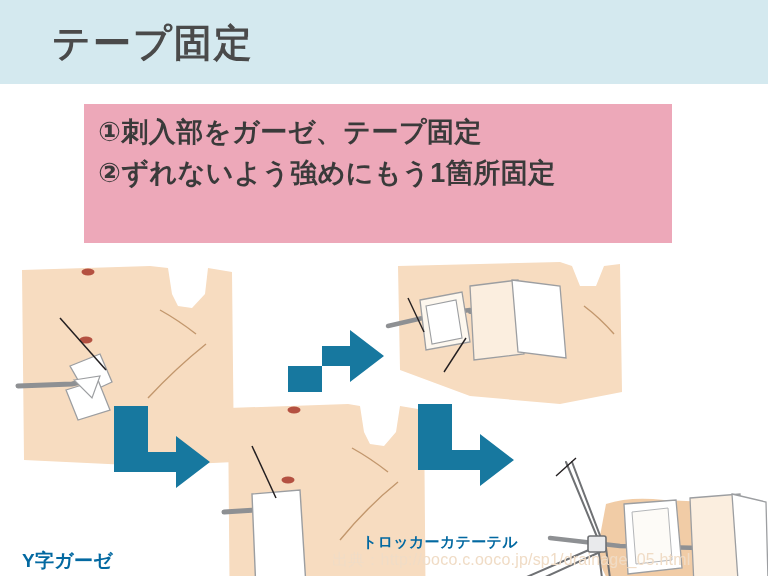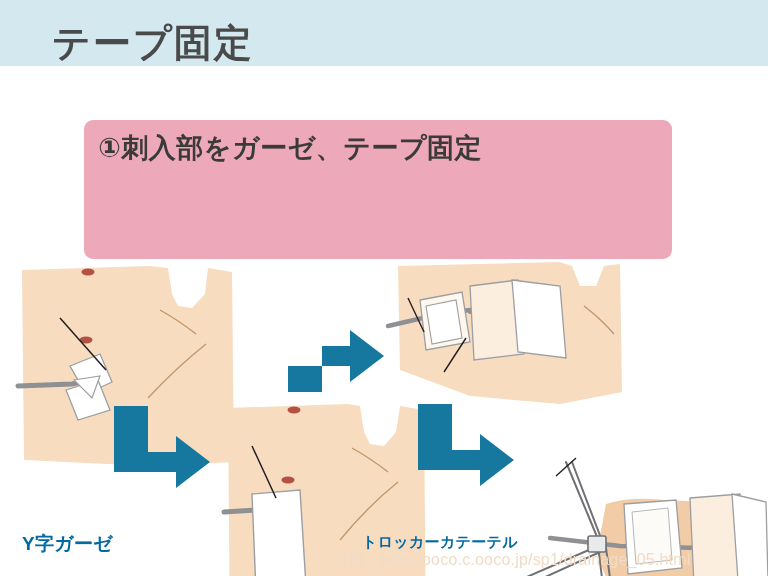--- a/index.html
+++ b/index.html
@@ -14,43 +14,42 @@
     overflow: hidden;
     position: relative;
   }
 
   
   #header-band {
     position: absolute;
     left: 0;
     top: 0;
     width: 768px;
-    height: 66px;
+    height: 84px;
     background: #d4e9ef;
   }
   #page-title {
     position: absolute;
     left: 52px;
     top: 18px;
     font-size: 38px;
     font-weight: 600;
     color: #4a4a4a;
     letter-spacing: 2px;
     white-space: nowrap;
   }
 
   
   #steps-box {
     position: absolute;
     left: 84px;
-    top: 120px;
+    top: 104px;
     width: 588px;
     height: 139px;
     background: #eda8b9;
-    border-radius: 9px;
   }
   #steps-list {
     position: absolute;
     left: 14px;
     top: 8px;
     width: 580px;
   }
   .step-line {
     font-size: 27px;
     font-weight: 700;
@@ -75,21 +74,21 @@
   }
 
   
   .art-label {
     position: absolute;
     font-weight: 700;
     color: #0369a1;
     white-space: nowrap;
     letter-spacing: 0.3px;
   }
-  #label-y-gauze      { left: 22px;  top: 281px; font-size: 19px; }
+  #label-y-gauze      { left: 22px;  top: 298px; font-size: 19px; }
   #label-trocar       { left: 362px; top: 283px; font-size: 15px; }
 
   
   #citation {
     position: absolute;
     left: 332px;
     top: 550px;
     font-size: 16px;
     color: #f0dcc6;
     white-space: nowrap;
@@ -99,20 +98,21 @@
 </head>
 <body>
 
 <div id="header-band">
   <div id="page-title">テープ固定</div>
 </div>
 
 <div id="steps-box">
   <div id="steps-list">
     <div class="step-line">①刺入部をガーゼ、テープ固定</div>
+    <div class="step-line">②ずれないよう強めにもう1箇所固定</div>
   </div>
 </div>
 
 <div id="illustration">
 
   <svg class="panel-svg" width="768" height="326" viewBox="0 0 768 326">
 
     <defs>
 
       <g id="arrow-down-right">

